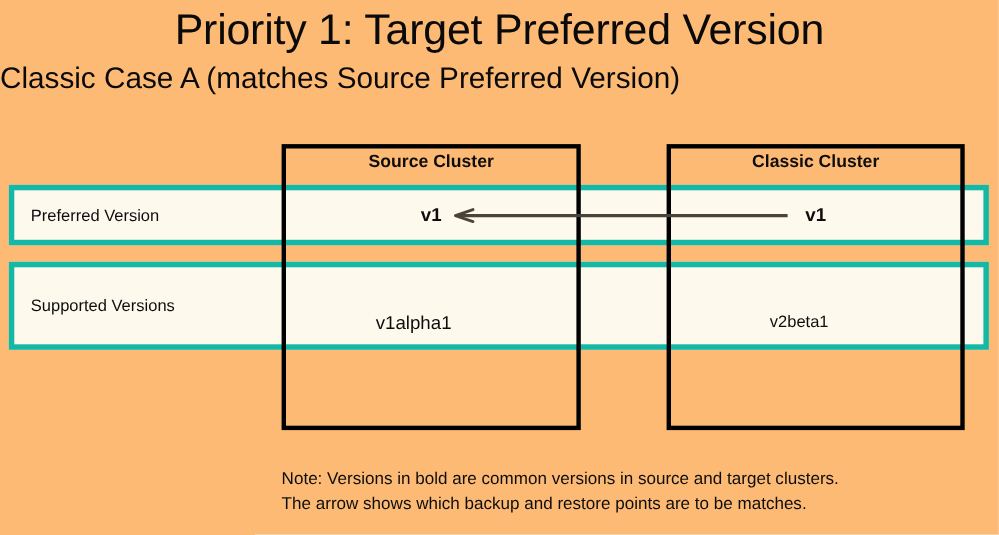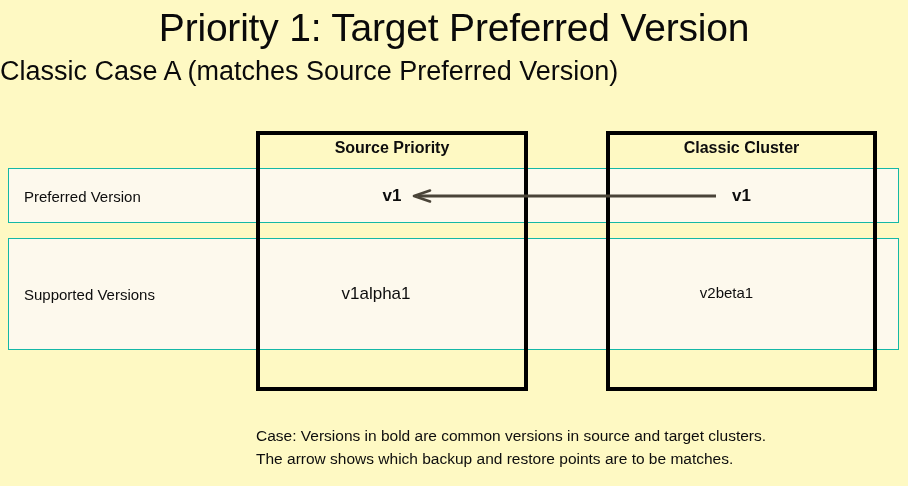--- a/index.html
+++ b/index.html
@@ -11,21 +11,21 @@
     width: 908px;
     height: 486px;
     font-family: "Liberation Sans", sans-serif;
     color: #0d0d0d;
     overflow: hidden;
   }
   .slide {
     position: relative;
     width: 908px;
     height: 486px;
-    background: #fef9c3;
+    background: #fdba74;
   }
 
   
   .title {
     position: absolute;
     left: 0;
     top: 6px;
     width: 908px;
     text-align: center;
     font-size: 39px;
@@ -43,35 +43,35 @@
     font-size: 27px;
     font-weight: 400;
     color: #0a0a0a;
     line-height: 1.15;
   }
 
   
   .row-band {
     position: absolute;
     background: #fdf9ed;
-    border: 1px solid #14b8a6;
+    border: 5px solid #14b8a6;
     box-sizing: border-box;
     text-align: center;
   }
   #row-preferred {
     left: 8px;
     top: 168px;
     width: 891px;
     height: 55px;
   }
   #row-supported {
     left: 8px;
     top: 238px;
     width: 891px;
-    height: 112px;
+    height: 80px;
   }
   .row-label {
     position: absolute;
     left: 15px;
     top: 50%;
     transform: translateY(-50%);
     font-size: 15px;
     font-weight: 400;
     color: #0d0d0d;
     white-space: nowrap;
@@ -172,31 +172,31 @@
     <span class="row-label">Preferred Version</span>
   </div>
 
   <div class="row-band" id="row-supported">
     <span class="row-label">Supported Versions</span>
   </div>
 
   <div class="cluster-box" id="box-source"></div>
   <div class="cluster-box" id="box-target"></div>
 
-  <div class="cluster-title" id="title-source">Source Priority</div>
+  <div class="cluster-title" id="title-source">Source Cluster</div>
   <div class="cluster-title" id="title-target">Classic Cluster</div>
 
   <div class="cell bold" id="cell-src-preferred">v1</div>
   <div class="cell bold" id="cell-tgt-preferred">v1</div>
   <div class="cell" id="cell-src-supported">v1alpha1</div>
   <div class="cell" id="cell-tgt-supported">v2beta1</div>
 
   <svg id="arrow-layer" viewBox="0 0 908 486">
     <line x1="716" y1="196" x2="418" y2="196" stroke="#4a4438" stroke-width="3"></line>
     <polyline points="430,190.5 414,196 430,201.5" fill="none" stroke="#4a4438" stroke-width="2.6" stroke-linecap="round" stroke-linejoin="round"></polyline>
   </svg>
 
   <div class="note">
-    <span class="note-line">Case: Versions in bold are common versions in source and target clusters.</span>
+    <span class="note-line">Note: Versions in bold are common versions in source and target clusters.</span>
     <span class="note-line">The arrow shows which backup and restore points are to be matches.</span>
   </div>
 
 </div>
 
 </body></html>

